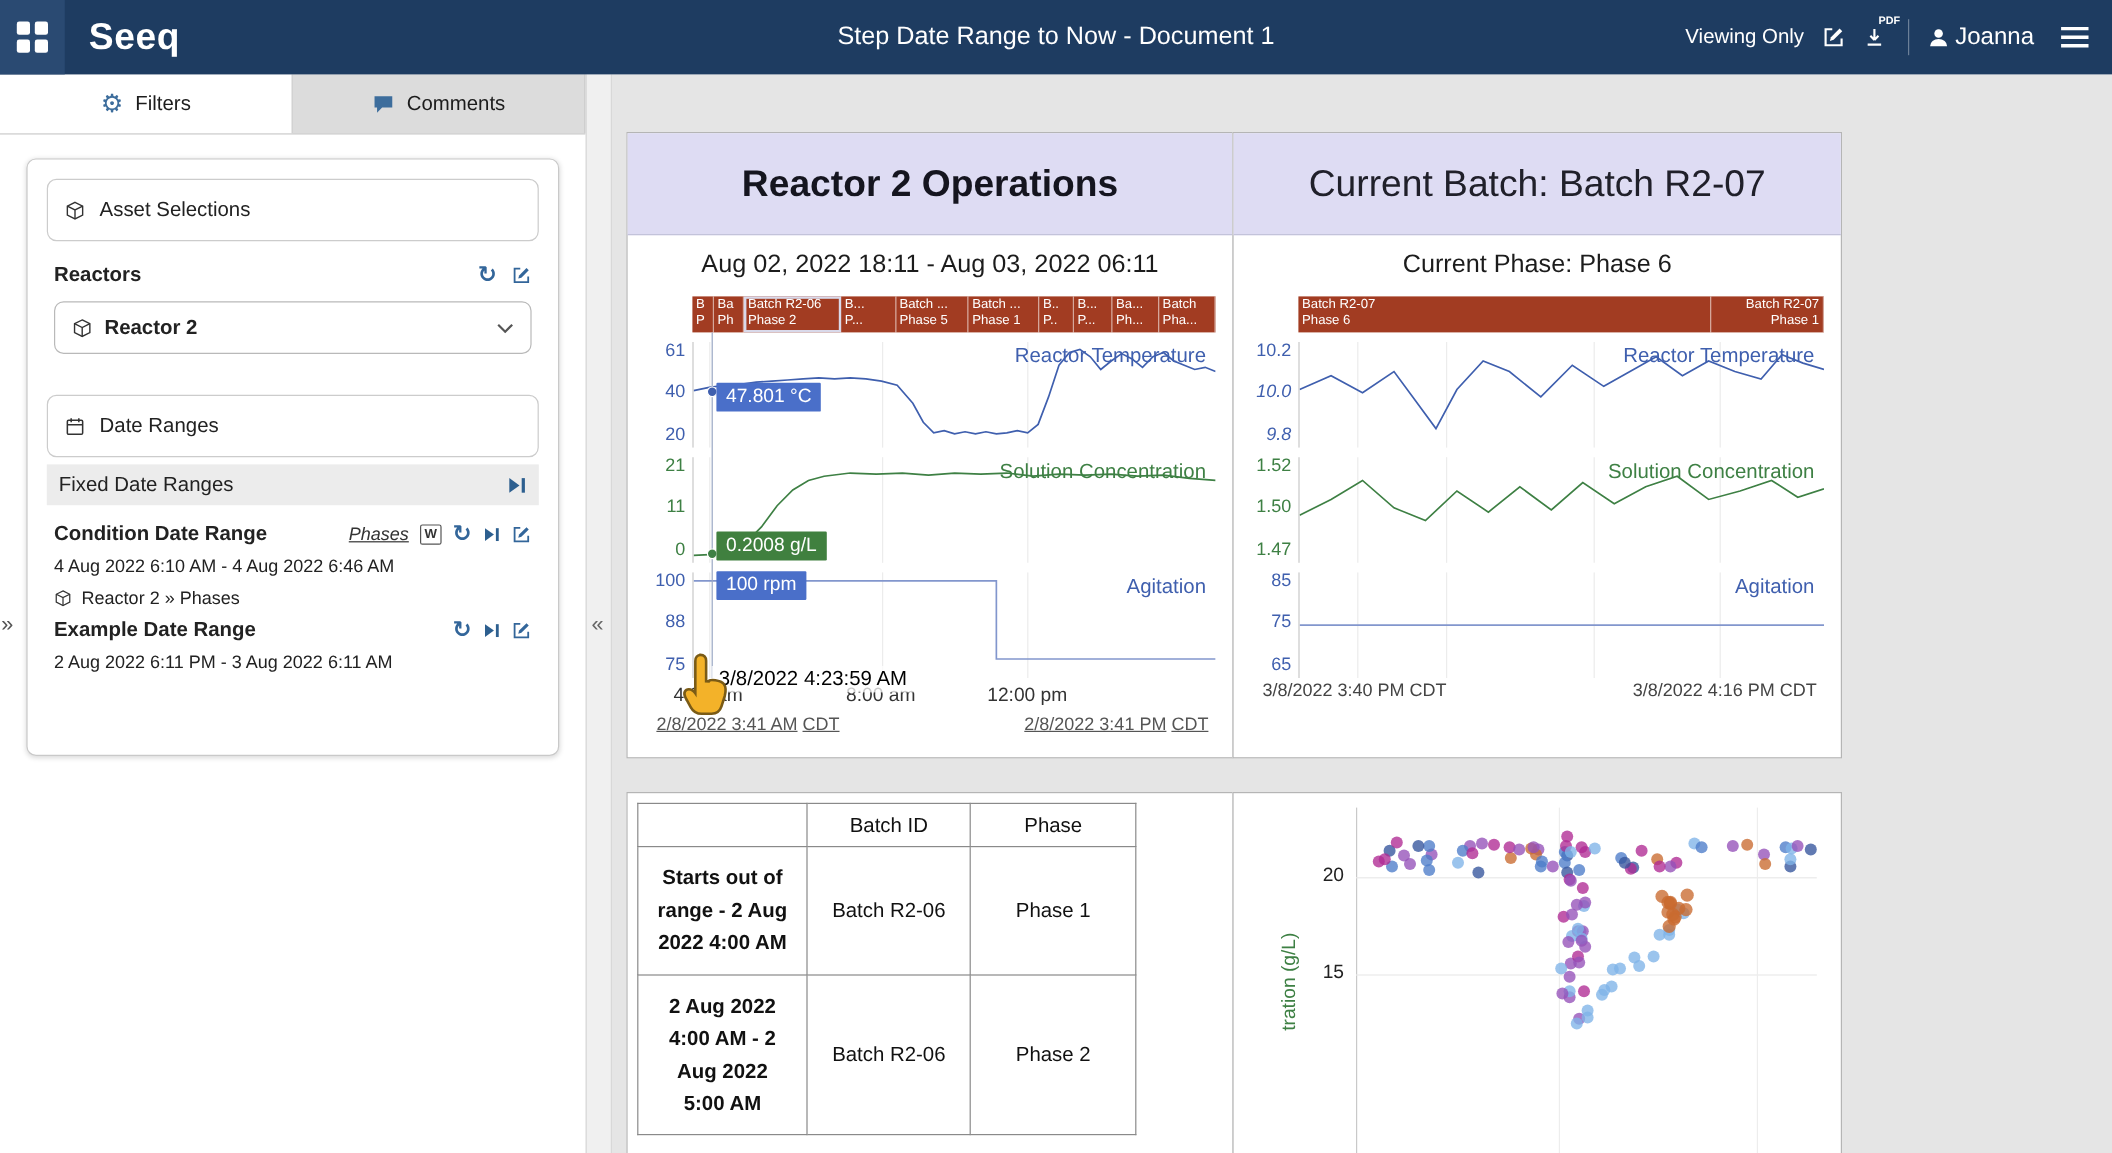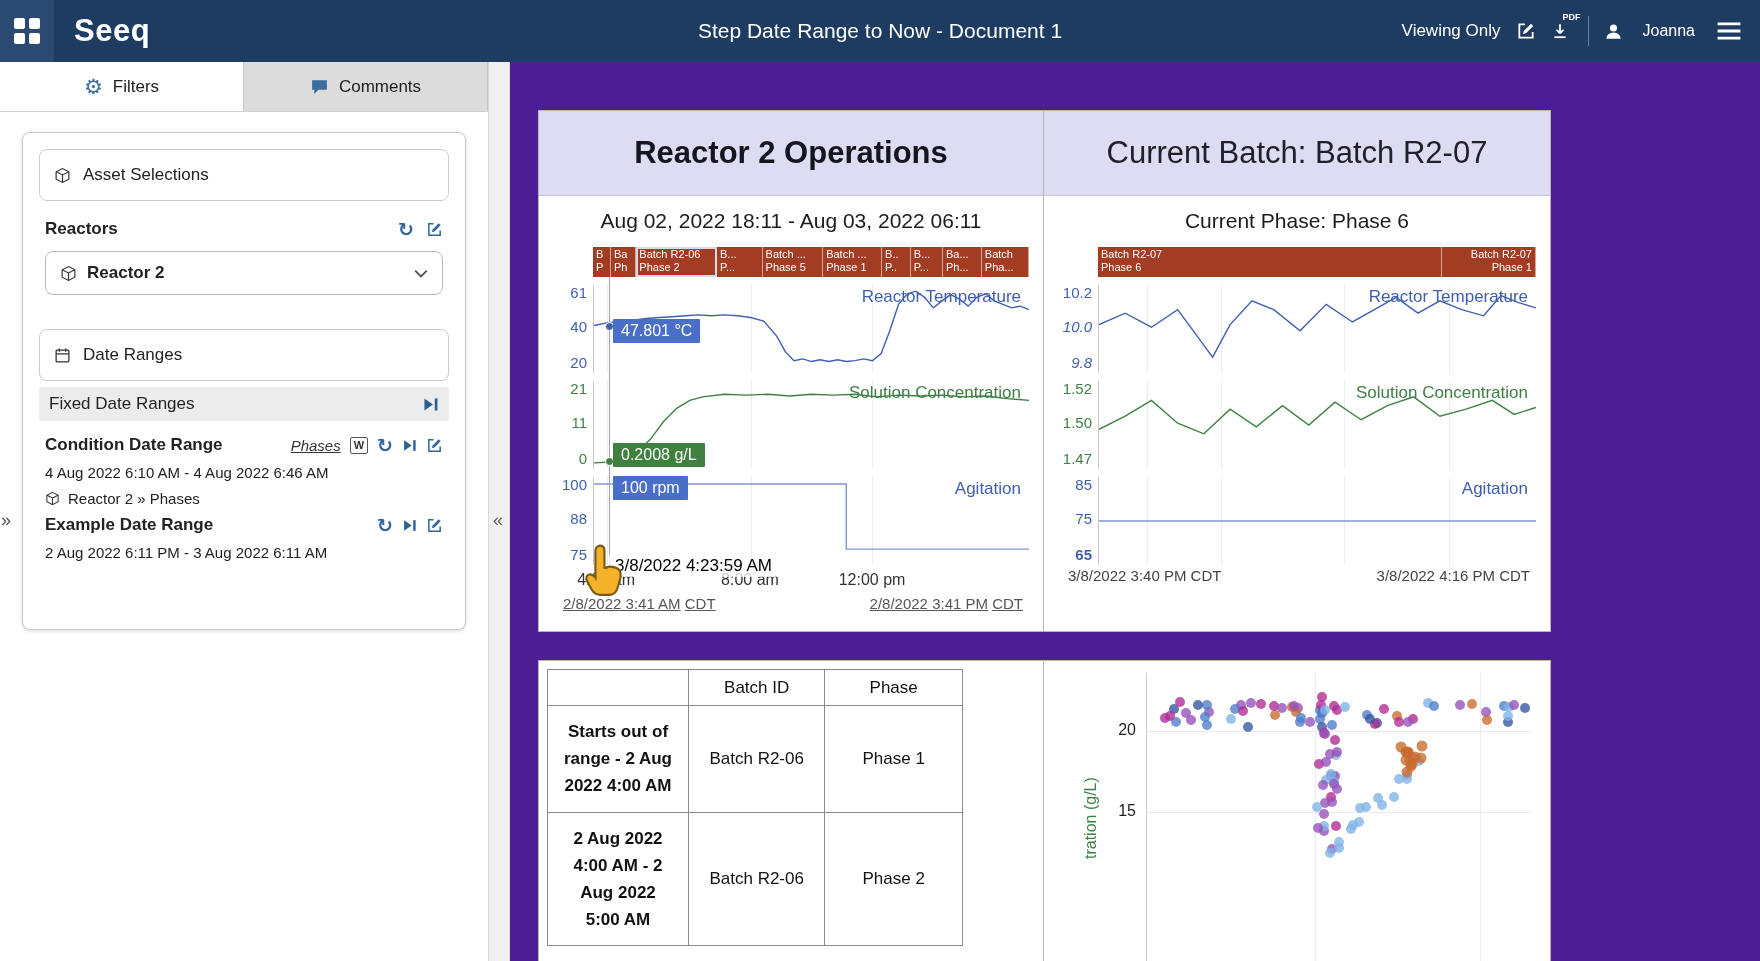--- a/index.html
+++ b/index.html
@@ -11,29 +11,29 @@
 .grid-btn{width:54px;height:62px;background:#2a4a72;display:grid;grid-template-columns:11px 11px;grid-template-rows:11px 11px;gap:4px;place-content:center;cursor:pointer}
 .grid-btn span{background:#fff;border-radius:2px}
 .logo{font-size:31px;font-weight:700;letter-spacing:.5px;margin-left:20px;cursor:pointer}
 .nav-title{position:absolute;left:50%;transform:translateX(-50%);font-size:21px;white-space:nowrap}
 .nav-right{margin-left:auto;display:flex;align-items:center;gap:15px;padding-right:18px}
 .viewing{font-size:17px}
 .icon-btn{display:inline-flex;align-items:center;cursor:pointer}
 .pdf-wrap{position:relative;display:inline-flex;cursor:pointer;padding-right:4px}
 .pdf-sup{position:absolute;top:-9px;right:-8px;font-size:9px;font-weight:bold}
 .nav-divider{width:1px;height:30px;background:rgba(255,255,255,.35)}
-.user{display:flex;align-items:center;gap:20px;font-size:16px;cursor:pointer}
+.user{display:flex;align-items:center;gap:4px;font-size:20px;cursor:pointer}
 
 
 .content{display:flex;height:899px}
 .sidebar{width:488px;min-width:488px;background:#fff;position:relative}
 .edge-expand{position:absolute;left:1px;top:448px;color:#555;font-size:18px;cursor:pointer}
 .divider-strip{width:22px;background:#f0f0f0;border-left:1px solid #d8d8d8;border-right:1px solid #d8d8d8;position:relative}
 .divider-strip .collapse{position:absolute;top:448px;left:4px;color:#666;font-size:18px;cursor:pointer}
-.main{flex:1;background:#4c1d95;position:relative;padding:48px 0 0 28px;overflow:hidden}
+.main{flex:1;background:#e5e5e5;position:relative;padding:48px 0 0 12px;overflow:hidden}
 
 
 .tabs{display:flex;height:50px;background:#dcdcdc;border-bottom:1px solid #d0d0d0}
 .tab{width:244px;display:flex;align-items:center;justify-content:center;gap:10px;font-size:17px;color:#1c1c1c;cursor:pointer;background:#dcdcdc;border-right:1px solid #c6c6c6}
 .tab.active{background:#fff}
 .gear{color:#3d6d9c;font-size:21px;line-height:1}
 .side-card{margin:20px 22px 0;border:1px solid #c9c9c9;border-radius:8px;box-shadow:0 1px 4px rgba(0,0,0,.15);padding:16px;height:498px;background:#fff}
 .section-box{border:1px solid #ccc;border-radius:8px;height:52px;display:flex;align-items:center;gap:12px;padding:0 14px;font-size:17px;color:#222}
 .asset-row{display:flex;align-items:center;gap:12px;margin:18px 6px 12px}
 .asset-row b{font-size:17px;margin-right:auto}
@@ -442,21 +442,21 @@
                   <div class="tc-grid" style="left: 80%;"></div>
                   <svg viewBox="0 0 100 100" preserveAspectRatio="none" class="tc-svg">
                     <polyline points="0,55 6,40 12,22 18,48 24,60 30,32 36,52 42,28 48,50 54,24 60,44 66,28 72,18 78,40 84,32 90,22 95,38 100,30" fill="none" stroke="#3e8044" stroke-width="1.4" vector-effect="non-scaling-stroke"></polyline>
                   </svg>
                 </div>
                 <div class="tc-series-label" style="color: rgb(62, 128, 68);">Solution Concentration</div>
               </div>
               <div class="tc-lane">
                 <div class="tc-tick tick0" style="color: rgb(63, 95, 174);">85</div>
                 <div class="tc-tick tick1" style="color: rgb(63, 95, 174);">75</div>
-                <div class="tc-tick tick2" style="color: rgb(63, 95, 174); font-weight: bold;">65</div>
+                <div class="tc-tick tick2" style="color: rgb(63, 95, 174);">65</div>
                 <div class="tc-plot">
                   <div class="tc-grid" style="left: 11%;"></div>
                   <div class="tc-grid" style="left: 28%;"></div>
                   <div class="tc-grid" style="left: 56%;"></div>
                   <div class="tc-grid" style="left: 80%;"></div>
                   <svg viewBox="0 0 100 100" preserveAspectRatio="none" class="tc-svg">
                     <polyline points="0,50 100,50" fill="none" stroke="#8296cd" stroke-width="1.4" vector-effect="non-scaling-stroke"></polyline>
                   </svg>
                 </div>
                 <div class="tc-series-label" style="color: rgb(63, 95, 174);">Agitation</div>

